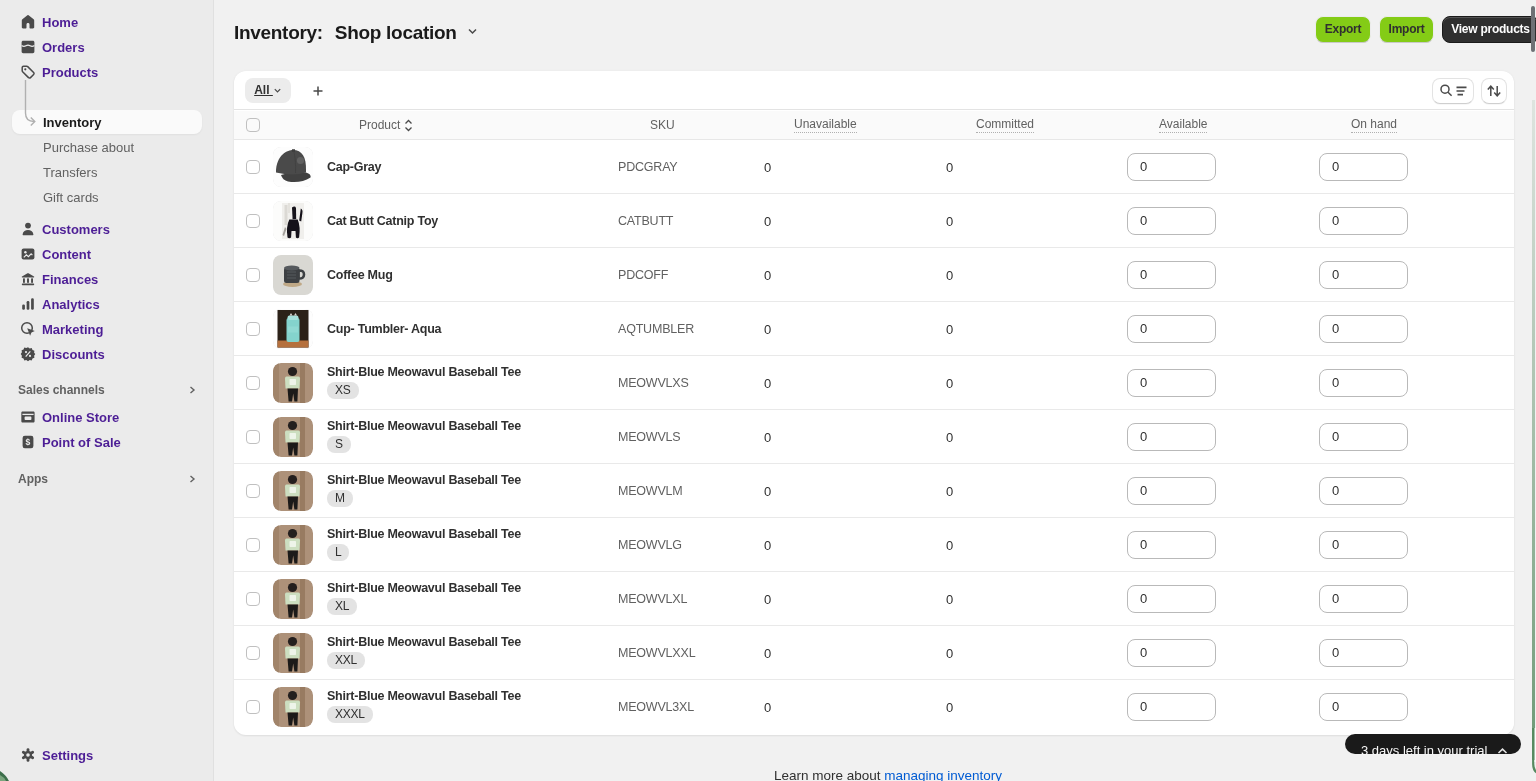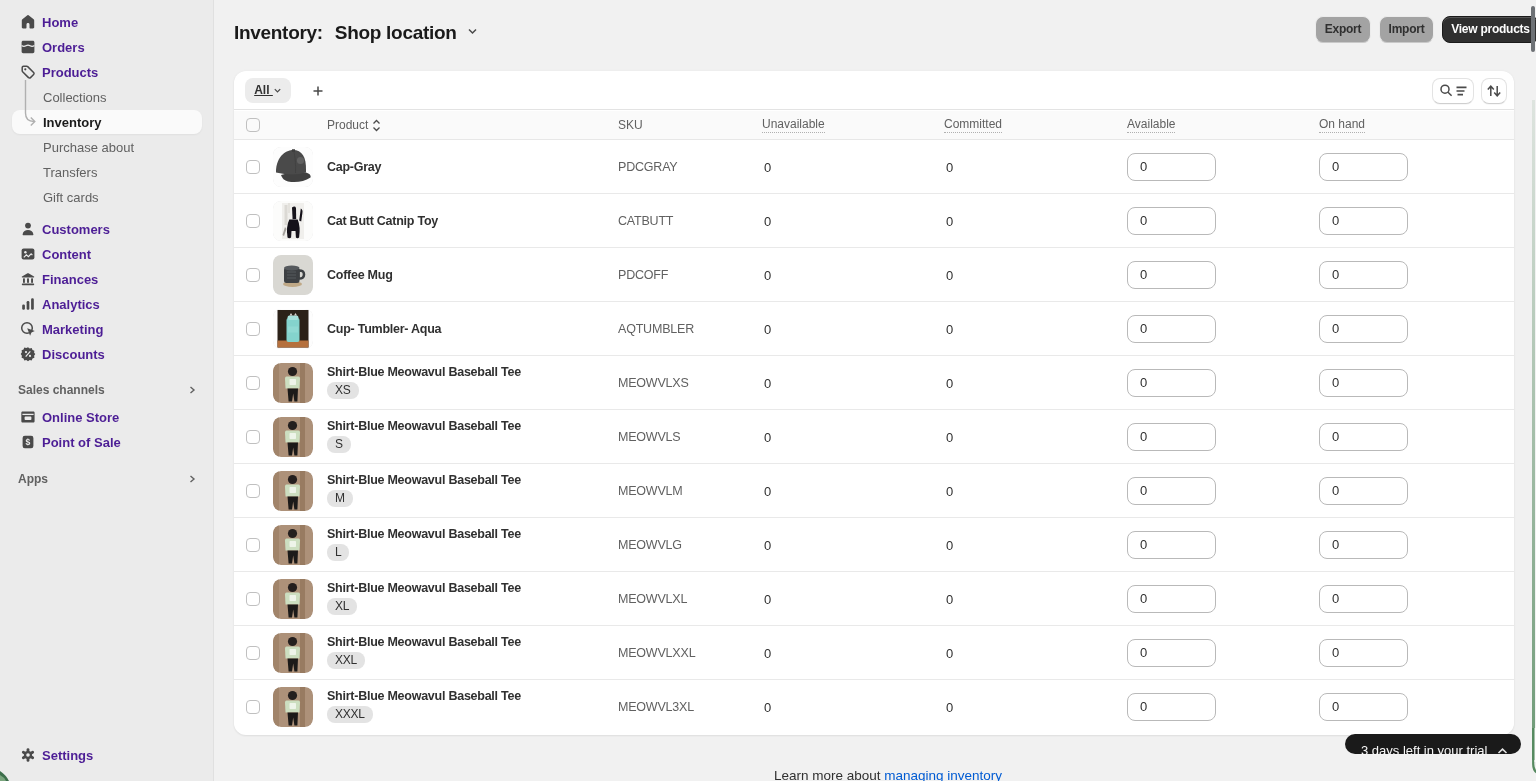--- a/index.html
+++ b/index.html
@@ -13,31 +13,31 @@
 .sub-label.sel { color:#1a1a1a; font-weight:bold; }
 .sel-pill { position:absolute; left:12px; top:109.5px; width:190px; height:24px; background:#fafafa; border-radius:8px; box-shadow:0 1px 2px rgba(0,0,0,0.05); }
 .nav-row .sub-label { z-index:2; }
 .nav-head { position:absolute; left:0; width:100%; height:24px; }
 .nav-head span { position:absolute; left:18px; top:50%; transform:translateY(-50%); font-size:12px; font-weight:bold; color:#616161; }
 .main { position:absolute; left:215px; top:0; width:1346px; height:781px; background:#f1f1f1; }
 .ptitle { position:absolute; left:19px; top:22px; font-size:19px; font-weight:bold; color:#1a1a1a; letter-spacing:-0.3px; }
 .ptitle .t2 { margin-left:7px; }
 .hbtns { position:absolute; top:16px; right:22px; height:28px; }
 .btn { display:inline-block; height:27px; line-height:25px; text-align:center; border-radius:8px; font-size:12px; font-weight:bold; letter-spacing:-0.25px; vertical-align:top; }
-.btn.sec { background:#a3a3a3; border:1px solid #ececec; border-bottom-color:#c9c9c9; color:#303030; margin-left:8px; }
+.btn.sec { background:#84cc16; border:1px solid #ececec; border-bottom-color:#c9c9c9; color:#303030; margin-left:8px; }
 .btn.pri { background:#2f2f2f; color:#fdfdfd; margin-left:8px; border:1px solid #1a1a1a; box-shadow:inset 0 1px 0 rgba(255,255,255,0.18); }
 .card { position:absolute; left:19px; top:71px; width:1280px; height:664px; background:#ffffff; border-radius:12px; box-shadow:0 1px 2px rgba(26,26,26,0.07), 0 0 3px rgba(26,26,26,0.04); }
 .cardtop { position:absolute; left:0; top:0; width:100%; height:39px; border-bottom:1px solid #e3e3e3; }
 .chip { position:absolute; left:11px; top:7px; width:46px; height:25px; background:#ececec; border-radius:8px; font-size:12px; font-weight:bold; color:#303030; text-align:center; line-height:25px;text-decoration:underline; }
 .plus { position:absolute; left:70px; top:7px; width:28px; height:25px; text-align:center; }
 .iconbtn { position:absolute; top:7px; height:26px; background:#fff; border:1px solid #e3e3e3; border-bottom-color:#cfcfcf; border-radius:8px; box-shadow:0 1px 0 rgba(0,0,0,0.03); }
 .ib1 { left:1198px; width:42px; }
 .ib2 { left:1247px; width:26px; }
 .thead { position:absolute; left:0; top:40px; width:100%; height:29px; background:#fafafa; border-bottom:1px solid #e7e7e7; font-size:12px; color:#616161; }
-.thead .hl { position:absolute; top:50%; transform:translateY(-50%); }
+.thead .hl { position:absolute; top:50%; transform:translateY(-50%);margin-left:32px; }
 .thead .dot { border-bottom:1px dotted #b0b0b0; padding-bottom:1px; }
 .tbody { position:absolute; left:0; top:69px; width:100%; height:594px; overflow:hidden; border-bottom-left-radius:12px; border-bottom-right-radius:12px; }
 .trow { position:relative; width:100%; height:54px; border-bottom:1px solid #e9e9e9; background:#fff; }
 .cb { position:absolute; width:14px; height:14px; border:1.5px solid #c0c0c0; border-radius:4px; background:transparent; }
 .rowcb { left:12px; top:20px; }
 .hcb { position:absolute; left:12px; top:7px; width:14px; height:14px; border:1.5px solid #c0c0c0; border-radius:4px; }
 .thumb { position:absolute; left:39px; top:7px; width:40px; height:40px; border-radius:8px; overflow:hidden; box-shadow:inset 0 0 0 1px rgba(0,0,0,0.08); }
 .thumb svg { display:block; border-radius:8px; }
 .pname { position:absolute; left:93px; font-size:12.5px; font-weight:bold; color:#303030; letter-spacing:-0.25px; }
 .pname.one { top:50%; transform:translateY(-50%); }
@@ -79,23 +79,20 @@
     </div>
 <div class="nav-row" style="top:59px">
       <span class="nav-ic">
         <svg class="nico" viewBox="0 0 16 16">
           <path d="M2.2 3.6c0-.8.6-1.4 1.4-1.4h3.1c.4 0 .8.2 1 .4l5.9 5.9c.6.6.6 1.5 0 2L10.5 13.6c-.6.6-1.5.6-2 0L2.6 7.7a1.4 1.4 0 0 1-.4-1V3.6z" fill="none" stroke="#4a4a4a" stroke-width="1.5"></path>
           <circle cx="5.3" cy="5.3" r="1.1" fill="#4a4a4a"></circle>
         </svg>
       </span>
       <span class="nav-label">Products</span>
     </div>
-<div class="nav-row" style="top:84px">
-      <span class="sub-label">Collections</span>
-    </div>
 <div class="sel-pill"></div>
 <svg style="position:absolute;left:20px;top:78px;width:20px;height:50px" viewBox="0 0 20 50">
       <path d="M5.5 2 V35 Q5.5 43.5 14 43.5" fill="none" stroke="#b0b0b0" stroke-width="1.4"></path>
       <path d="M10.8 39.5 L14.8 43.5 L10.8 47.5" fill="none" stroke="#b0b0b0" stroke-width="1.4"></path>
     </svg>
 <div class="nav-row" style="top:109px">
       <span class="sub-label sel">Inventory</span>
     </div>
 <div class="nav-row" style="top:134px">
       <span class="sub-label">Purchase about</span>

